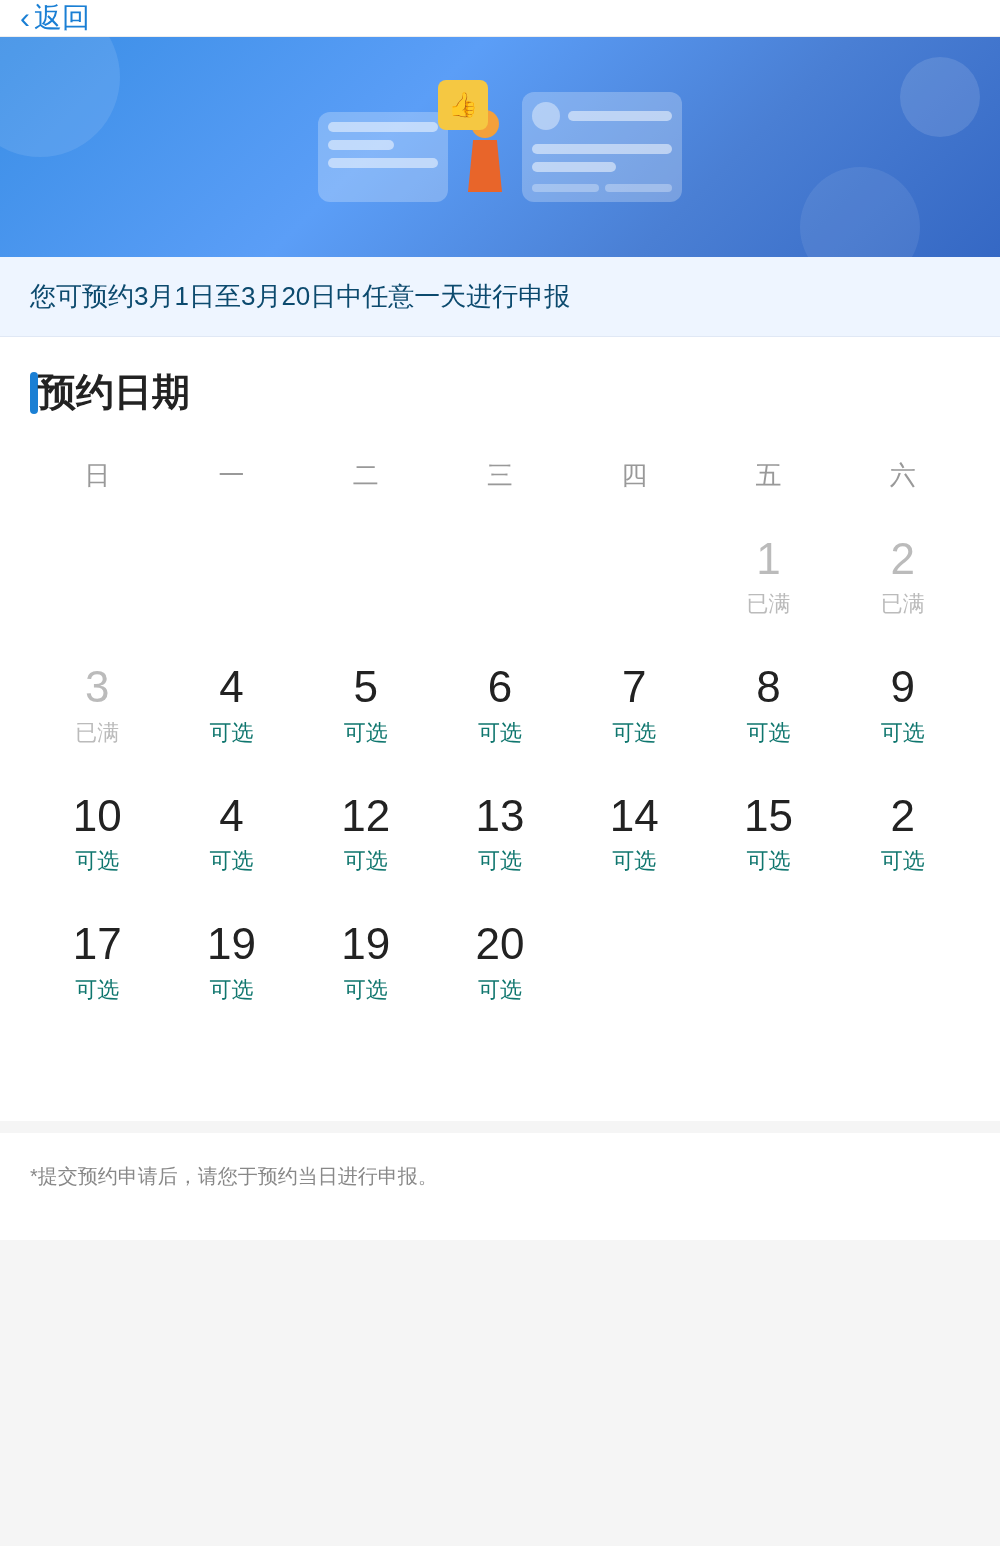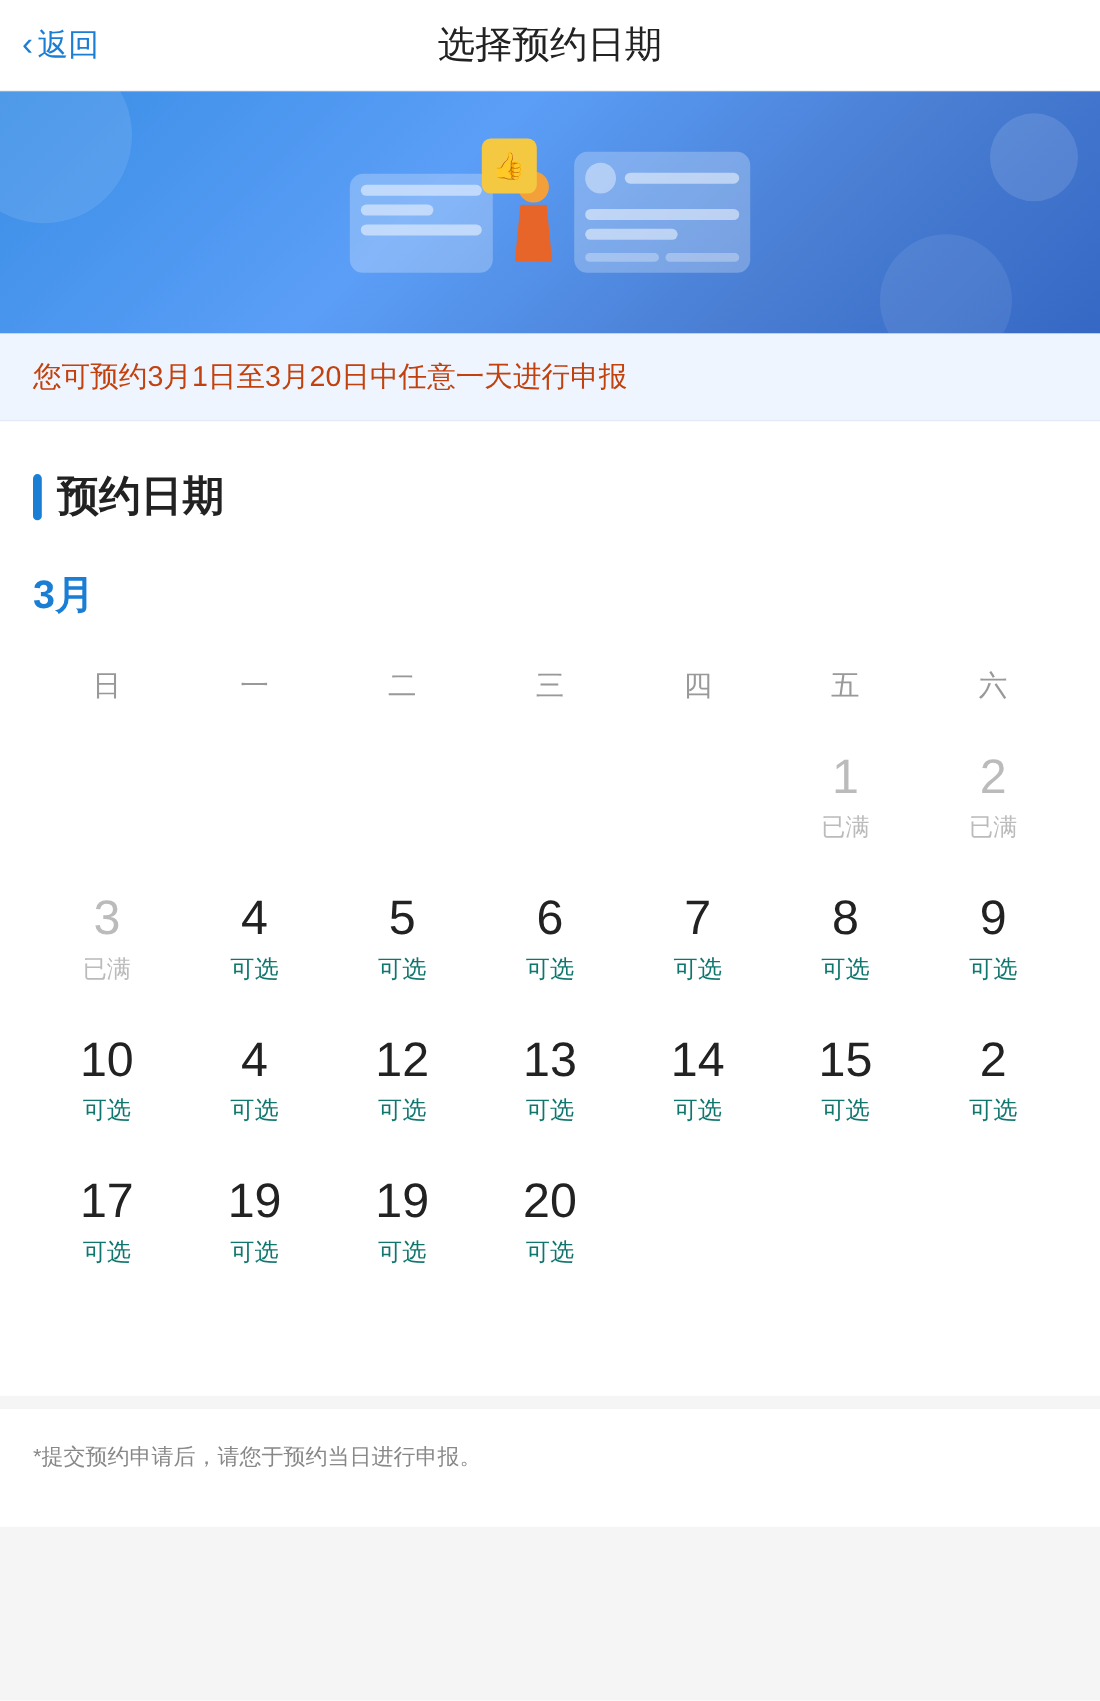--- a/index.html
+++ b/index.html
@@ -130,37 +130,35 @@
       background: #e8652a;
       border-radius: 4px 4px 0 0;
       clip-path: polygon(15% 0%, 85% 0%, 100% 100%, 0% 100%);
     }
 
     
     .info-bar {
       background: #eef5ff;
       padding: 22px 30px;
       font-size: 26px;
-      color: #c2410c;
+      color: #0c4a6e;
       border-bottom: 1px solid #e0e8f5;
     }
 
     
     .main-content {
       background: #fff;
       padding: 30px 30px 50px;
     }
 
     
     .section-title {
       display: flex;
       align-items: center;
-      gap: 14px;
       margin-bottom: 30px;
-      margin-top: 13px;
     }
     .title-bar {
       width: 8px;
       height: 42px;
       background: #1a7fd4;
       border-radius: 4px;
     }
     .title-text {
       font-size: 38px;
       font-weight: 600;
@@ -230,21 +228,20 @@
     }
   </style>
 </head>
 <body>
 
 <div class="header">
   <div class="back-btn">
     <span class="back-icon">‹</span>
     <span class="back-text">返回</span>
   </div>
-  <h1 class="header-title">选择预约日期</h1>
 </div>
 
 <div class="banner">
   <div class="circle-1"></div>
   <div class="circle-2"></div>
   <div class="circle-3"></div>
   <div class="banner-scene">
     <div class="card-left">
       <div class="card-line"></div>
       <div class="card-line card-line-short"></div>
@@ -277,21 +274,20 @@
 <div class="info-bar">
   <span>您可预约3月1日至3月20日中任意一天进行申报</span>
 </div>
 
 <div class="main-content">
   <div class="section-title">
     <div class="title-bar"></div>
     <span class="title-text">预约日期</span>
   </div>
 
-  <div class="month-label">3月</div>
 
   <div class="calendar">
     <div class="weekdays">
     <div class="weekday">日</div>
         <div class="weekday">一</div>
         <div class="weekday">二</div>
         <div class="weekday">三</div>
         <div class="weekday">四</div>
         <div class="weekday">五</div>
         <div class="weekday">六</div>

